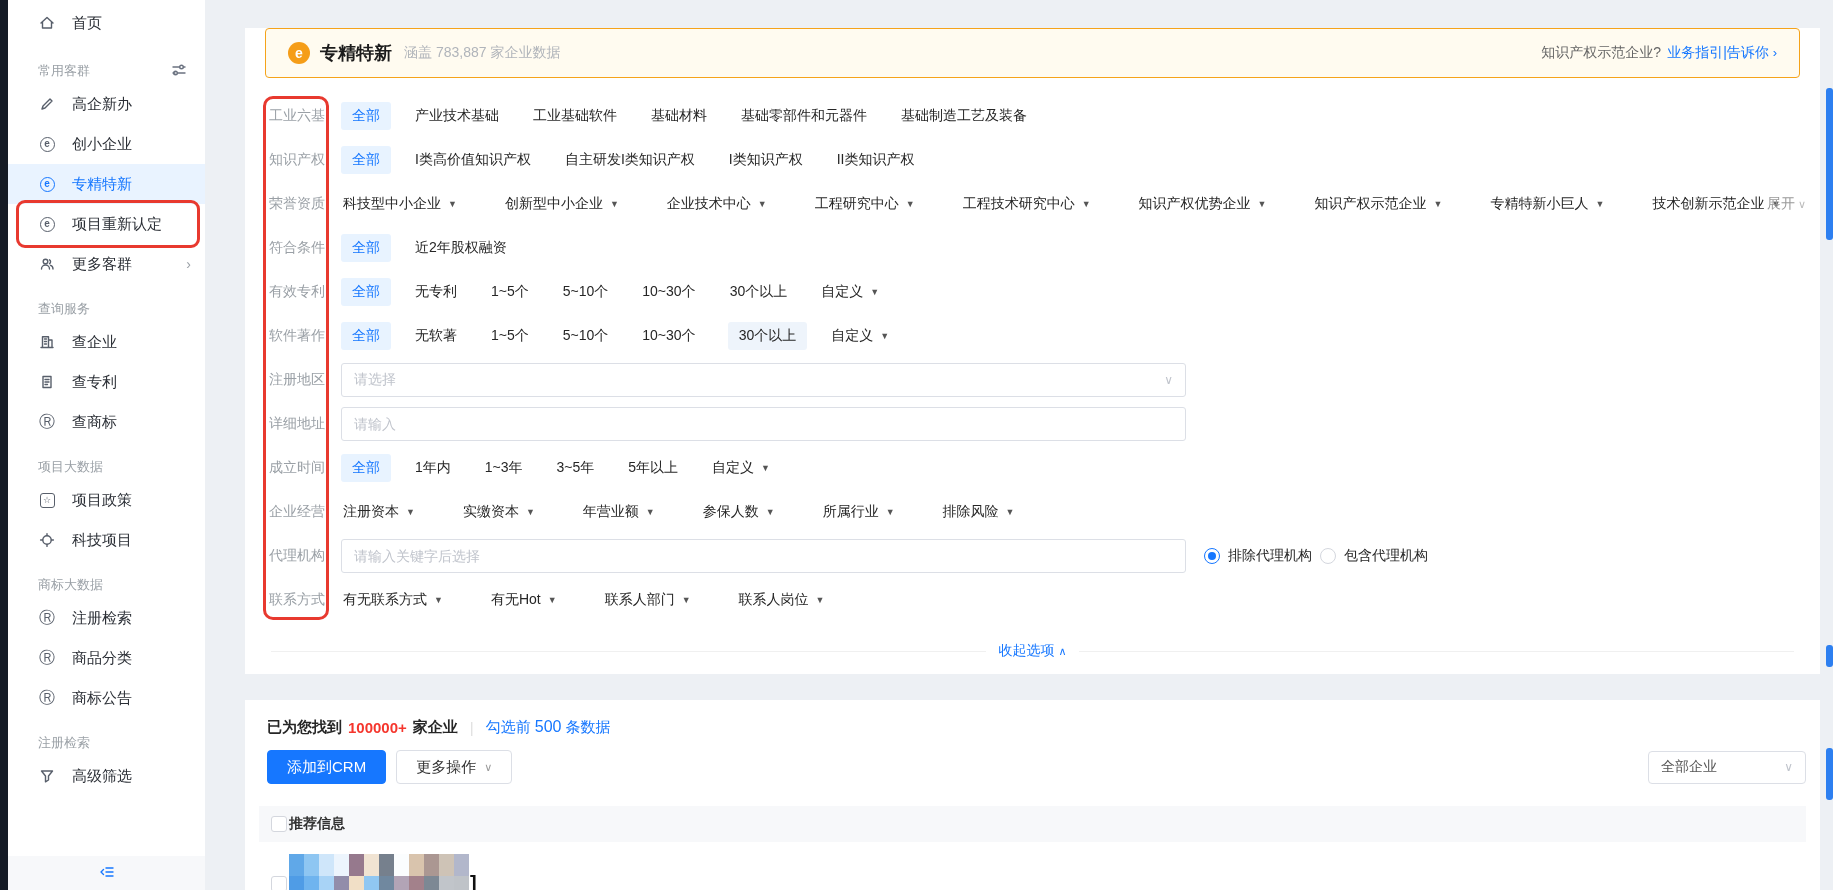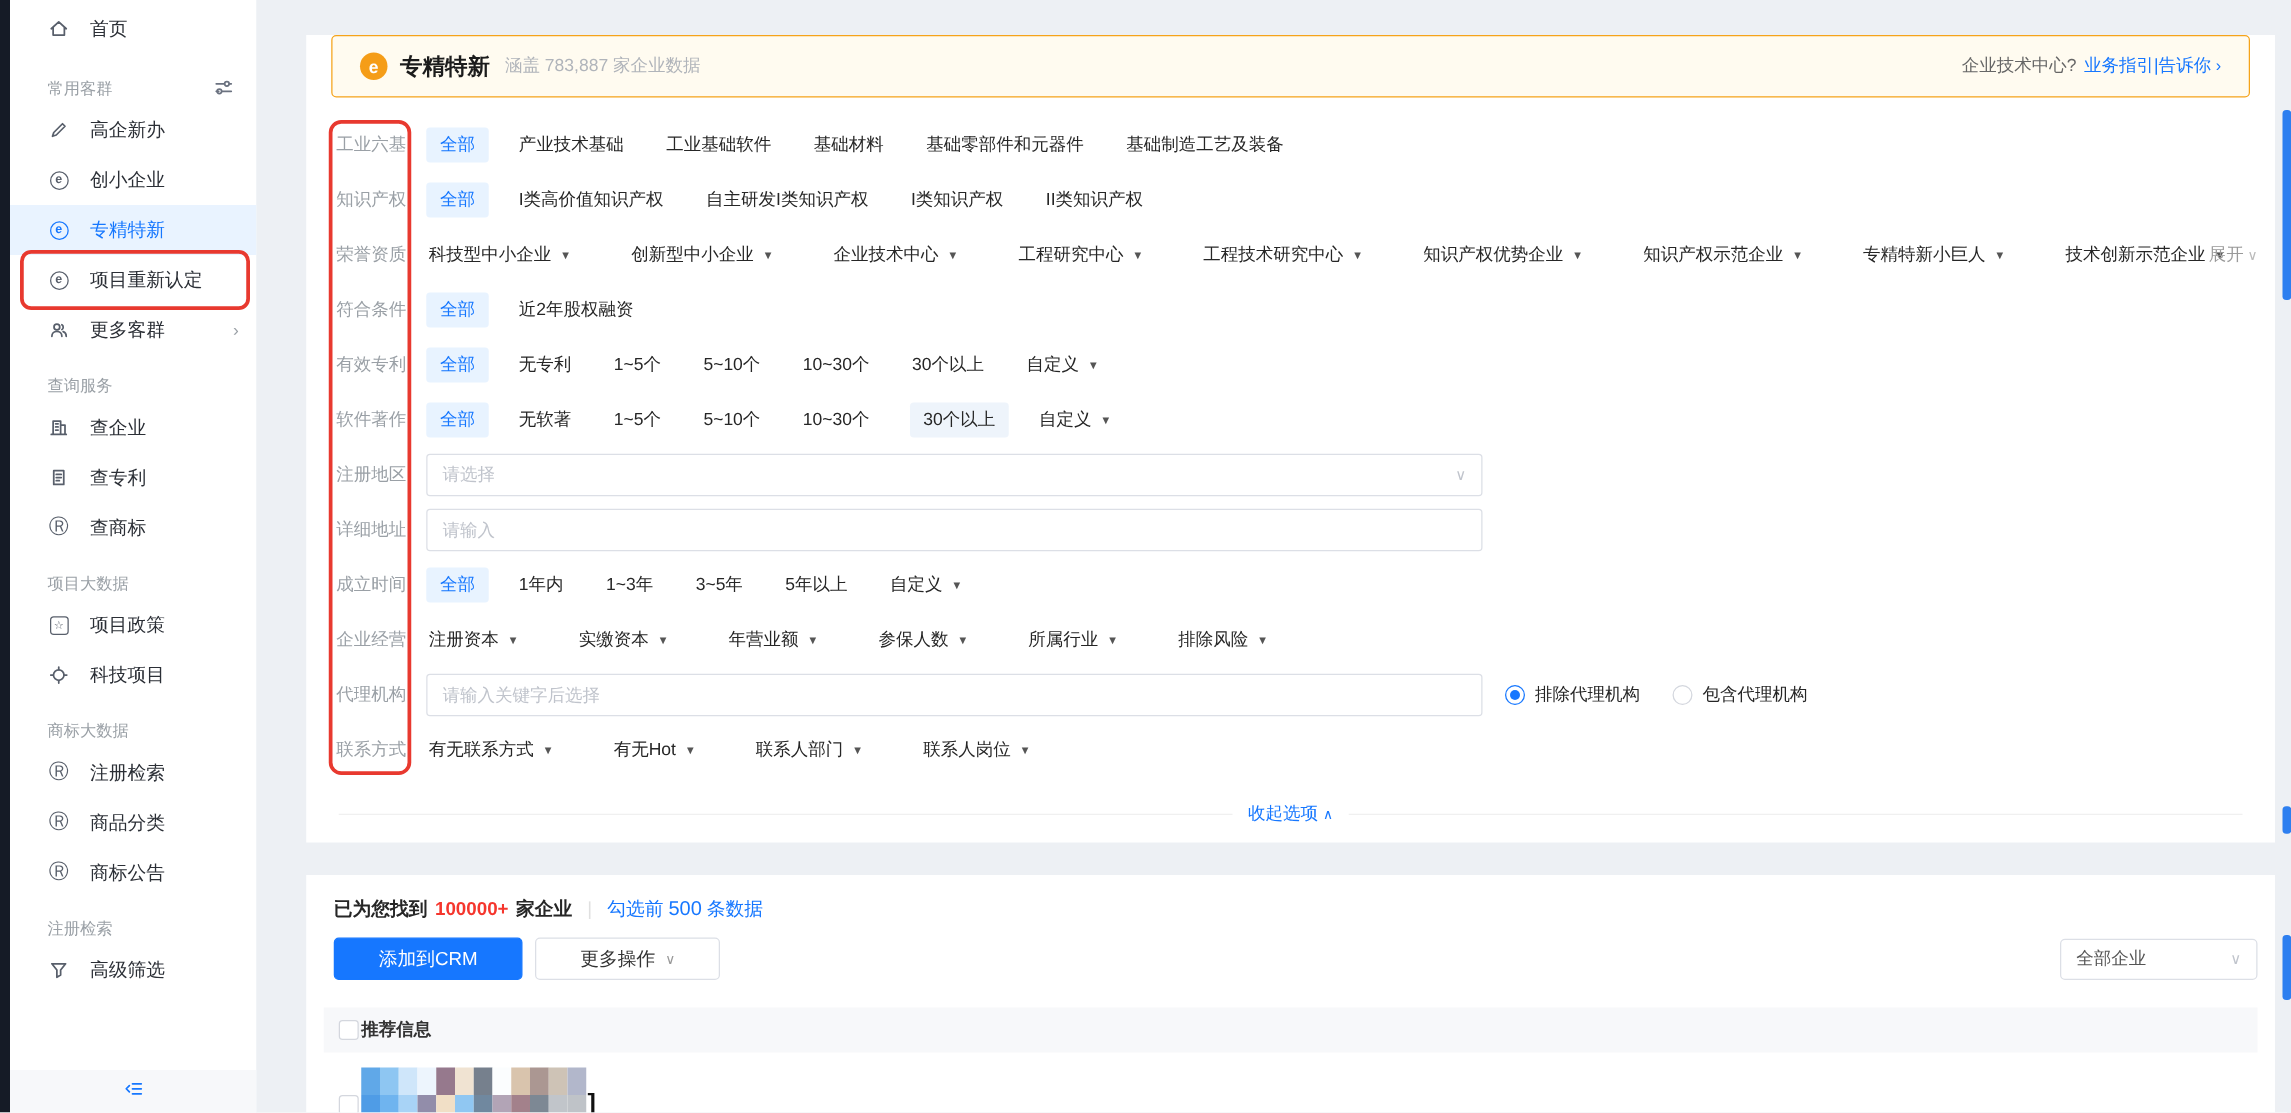--- a/index.html
+++ b/index.html
@@ -50,41 +50,41 @@
   .opt.sel { background:#e8f3ff; color:#1677ff; padding:5px 11px; border-radius:3px; margin-right:22px; }
   .opt.hov { background:#eef4fb; color:#262626; padding:5px 11px; border-radius:3px; margin-right:22px; }
   .opt.dd { margin-right:44px; }
   .opt .car { font-style:normal; font-size:9px; color:#555; margin-left:7px; vertical-align:1px; }
   .expand { position:absolute; right:14px; color:#999; cursor:pointer; white-space:nowrap; }
   .expand .chev { font-size:11px; color:#bbb; margin-left:3px; }
   .fselect, .finput { width:845px; height:34px; border:1px solid #dcdfe6; border-radius:3px; display:flex; align-items:center; padding:0 12px; color:#262626; background:#fff; font-size:14px; font-family:inherit; }
   .fselect .ph { color:#c0c4cc; }
   .fselect .chevd { margin-left:auto; color:#c0c4cc; font-size:12px; }
   .finput::placeholder { color:#c0c4cc; }
-  .radios { display:flex; align-items:center; margin-left:18px; gap:26px; }
+  .radios { display:flex; align-items:center; margin-left:18px; gap:8px; }
   .radio-wrap { display:flex; align-items:center; gap:8px; cursor:pointer; }
   .radio { width:16px; height:16px; border:1px solid #d4d7de; border-radius:50%; background:#fff; position:relative; flex:none; }
   .radio.sel { border-color:#1677ff; }
   .radio.sel::after { content:""; position:absolute; left:3px; top:3px; width:8px; height:8px; border-radius:50%; background:#1677ff; }
   .redbox2 { position:absolute; left:18px; top:10px; width:66px; height:524px; border:3px solid #e8392f; border-radius:10px; pointer-events:none; }
 
   .collapse-row { display:flex; align-items:center; margin-top:14px; height:30px; padding:0 26px; }
   .collapse-row .line { flex:1; height:1px; background:#f0f0f0; }
   .collapse-row .ctext { color:#1677ff; margin:0 12px; cursor:pointer; }
   .collapse-row .ctext .chev { font-size:11px; margin-left:4px; }
 
   
   .card2 { margin-top:26px; min-height:200px; padding:18px 14px 0 14px; height:172px; }
   .found-line { display:flex; align-items:center; padding-left:8px; font-size:15px; font-weight:bold; color:#262626; }
   .found-line .red { color:#f5362d; margin:0 6px; }
   .found-line .divider { color:#e0e0e0; font-weight:normal; margin:0 12px; }
   .found-line .bluelink { color:#1677ff; font-weight:normal; cursor:pointer; }
   .found-line .bluelink b { font-weight:normal; font-size:16px; margin:0 4px; }
   .btn-row { display:flex; align-items:center; margin-top:13px; padding-left:8px; }
-  .btn { height:34px; border-radius:4px; display:inline-flex; align-items:center; padding:0 35px; font-size:15px; cursor:pointer; }
+  .btn { height:34px; border-radius:4px; display:inline-flex; align-items:center; padding:0 19px; font-size:15px; cursor:pointer; }
   .btn.primary { background:#1677ff; color:#fff; border:1px solid #1677ff; }
   .btn.ghost { background:#fff; color:#333; border:1px solid #dcdfe6; margin-left:10px; }
   .btn.ghost .chev { color:#999; font-size:11px; margin-left:8px; }
   .scope { margin-left:auto; width:158px; height:33px; border:1px solid #dcdfe6; border-radius:4px; display:flex; align-items:center; padding:0 12px; color:#555; cursor:pointer; }
   .scope .chevd { margin-left:auto; color:#c0c4cc; font-size:12px; }
 
   .tbl { margin-top:22px; }
   .thead { height:36px; background:#f7f8fa; display:grid; grid-template-columns:30px 966px 1fr; align-items:center; font-weight:bold; color:#333; }
   .cb { width:16px; height:16px; border:1px solid #d4d7de; border-radius:3px; background:#fff; flex:none; cursor:pointer; }
   .trow { display:grid; grid-template-columns:30px 966px 1fr; padding-top:12px; }
@@ -251,21 +251,21 @@
   </aside>
 
   <main class="main">
 
     <section class="card card1">
       <div class="banner">
         <span class="logo">e</span>
         <span class="btitle">专精特新</span>
         <span class="bsub">涵盖 783,887 家企业数据</span>
         <span class="bright">
-          <span class="bq">企业技术中心?</span>
+          <span class="bq">知识产权示范企业?</span>
           <span class="blink"><span>业务指引|告诉你</span> <span class="gt">›</span></span>
         </span>
       </div>
 
       <div class="filters">
         <div class="frow">
           <span class="flabel">工业六基</span>
           <div class="fopts">
               <span class="opt sel">全部</span>
               <span class="opt">产业技术基础</span>

